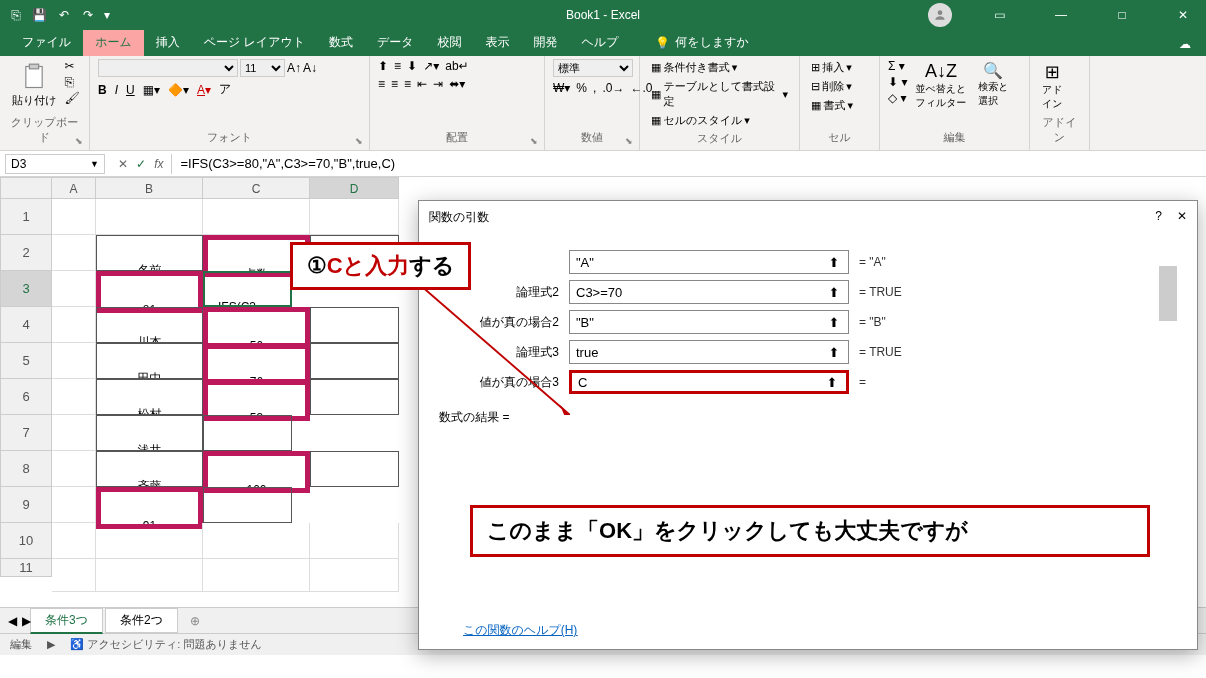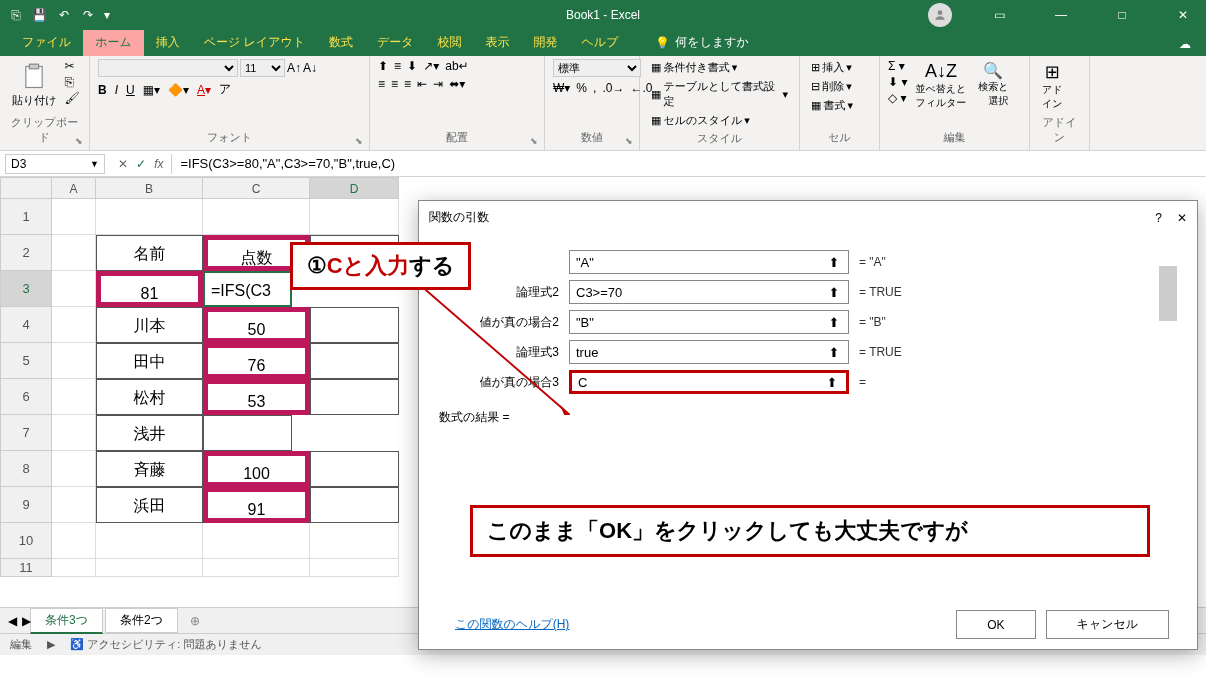--- a/index.html
+++ b/index.html
@@ -5,21 +5,21 @@
 *{margin:0;padding:0;box-sizing:border-box;}
 body{font-family:"Yu Gothic UI","Meiryo",sans-serif;font-size:12px;background:#fff;overflow:hidden;width:1206px;height:678px;position:relative;}
 .titlebar{height:30px;background:#217346;color:#fff;display:flex;align-items:center;position:relative;}
 .titlebar-left{display:flex;align-items:center;gap:8px;padding-left:8px;}
 .titlebar-icon{width:16px;height:16px;display:inline-flex;align-items:center;justify-content:center;}
 .titlebar-title{position:absolute;left:50%;transform:translateX(-50%);font-size:12px;}
 .titlebar-right{position:absolute;right:0;display:flex;align-items:center;gap:15px;}
 .winbtn{width:46px;height:30px;display:flex;align-items:center;justify-content:center;cursor:pointer;}
 .avatar{width:24px;height:24px;border-radius:50%;background:#ddd;display:flex;align-items:center;justify-content:center;margin-right:10px;}
 .ribbon-tabs{height:26px;background:#217346;display:flex;align-items:flex-end;padding-left:10px;}
-.ribbon-tab{padding:5px 12px;color:#fde047;font-size:12px;cursor:pointer;}
+.ribbon-tab{padding:5px 12px;color:#ffffff;font-size:12px;cursor:pointer;}
 .ribbon-tab.active{background:#fca5a5;color:#217346;}
 .tell-me{margin-left:15px;color:#fff;display:flex;align-items:center;gap:5px;padding:5px 10px;}
 .ribbon-share{position:absolute;right:10px;color:#fff;padding:5px;}
 .ribbon{height:95px;background:#f3f2f1;border-bottom:1px solid #d4d4d4;display:flex;}
 .ribbon-group{border-right:1px solid #d4d4d4;padding:3px 8px;display:flex;flex-direction:column;justify-content:space-between;position:relative;}
 .ribbon-group-label{text-align:center;font-size:11px;color:#666;padding:2px 0;}
 .ribbon-group-content{flex:1;display:flex;align-items:flex-start;gap:4px;}
 .ribbon-btn{display:flex;flex-direction:column;align-items:center;padding:2px 4px;cursor:pointer;font-size:11px;}
 .ribbon-btn-sm{padding:1px 3px;cursor:pointer;display:flex;align-items:center;gap:2px;font-size:11px;}
 .ribbon-col{display:flex;flex-direction:column;gap:2px;}
@@ -32,45 +32,45 @@
 .formula-input{flex:1;padding:0 8px;font-size:13px;}
 .sheet-area{display:flex;height:430px;background:#fff;position:relative;}
 .grid{position:relative;}
 .col-headers{display:flex;height:22px;}
 .col-header{border:1px solid #ccc;border-left:none;background:#f0f0f0;text-align:center;line-height:22px;font-size:12px;color:#555;}
 .select-all{width:52px;height:22px;background:#f0f0f0;border:1px solid #ccc;}
 .row{display:flex;height:36px;}
 .row-header{width:52px;border:1px solid #ccc;border-top:none;background:#f0f0f0;text-align:center;line-height:36px;font-size:13px;color:#555;}
 .row-header.active{background:#d5d5d5;color:#217346;}
 .col-header.active{background:#d5d5d5;color:#217346;}
-.cell{border-right:1px solid #ddd;border-bottom:1px solid #ddd;line-height:36px;padding:0 6px;font-size:16px;overflow:hidden;white-space:nowrap;}
+.cell{border-right:1px solid #ddd;border-bottom:1px solid #ddd;line-height:36px;padding:16px 6px;font-size:12px;overflow:hidden;white-space:nowrap;}
 .cell.b{width:107px;text-align:center;border:1px solid #555;}
 .cell.c{width:107px;text-align:center;border:5px solid #be185d;}
 .cell.d{width:89px;text-align:center;border:1px solid #555;}
 .cell.a{width:44px;}
 .cell.empty{border-right:1px solid #ddd;border-bottom:1px solid #ddd;}
 .cell.active{border:2px solid #217346!important;}
 .sheet-tabs{height:26px;display:flex;align-items:center;border-top:1px solid #ccc;background:#f0f0f0;padding-left:30px;gap:2px;}
 .sheet-tab{padding:3px 14px;background:#fff;border:1px solid #ccc;font-size:12px;cursor:pointer;}
 .sheet-tab.active{border-bottom:2px solid #217346;color:#217346;}
 .sheet-tab-add{padding:3px 10px;cursor:pointer;color:#888;}
 .status-bar{height:22px;background:#f0f0f0;border-top:1px solid #ccc;display:flex;align-items:center;padding:0 10px;font-size:11px;color:#555;gap:15px;}
 .dialog{position:absolute;left:418px;top:200px;width:780px;height:450px;background:#fff;border:1px solid #888;box-shadow:0 5px 20px rgba(0,0,0,.3);z-index:100;}
-.dialog-title{display:flex;justify-content:space-between;align-items:center;padding:8px 10px;font-size:12px;}
+.dialog-title{display:flex;justify-content:space-between;padding:8px 10px;font-size:12px;}
 .dialog-title-right{display:flex;gap:15px;}
 .dialog-body{padding:10px 20px;}
 .arg-row{display:flex;align-items:center;margin:6px 0;gap:10px;}
 .arg-label{width:120px;text-align:right;font-size:12px;}
 .arg-input{width:280px;height:24px;border:1px solid #888;padding:0 6px;font-size:13px;display:flex;align-items:center;justify-content:space-between;background:#fff;}
 .arg-input.highlighted{border:3px solid #c00000;}
 .arg-ref{width:16px;height:16px;cursor:pointer;display:flex;align-items:center;justify-content:center;}
 .arg-result{font-size:12px;color:#333;}
 .dialog-desc{font-size:12px;margin:18px 0 10px;}
 .dialog-result{font-size:12px;margin:15px 0;}
-.dialog-footer{display:flex;justify-content:space-between;align-items:center;padding:10px 28px;position:absolute;bottom:0;left:8px;right:0;}
+.dialog-footer{display:flex;justify-content:space-between;align-items:center;padding:10px 28px;position:absolute;bottom:0;left:16px;right:0;text-decoration:underline;}
 .dialog-help{color:#0563c1;text-decoration:underline;font-size:12px;cursor:pointer;}
 .dialog-btns{display:flex;gap:10px;}
 .dlg-btn{padding:5px 30px;border:1px solid #888;background:#fff;cursor:pointer;font-size:12px;}
 .dlg-scroll{position:absolute;right:20px;top:65px;width:18px;height:55px;background:#ccc;}
 .callout1{position:absolute;left:290px;top:242px;border:3px solid #c00000;background:#fff;padding:6px 14px;font-size:22px;font-weight:bold;z-index:200;}
 .callout1 .red{color:#c00000;}
 .callout2{position:absolute;left:470px;top:505px;border:3px solid #c00000;background:#fff;padding:8px 14px;font-size:22px;font-weight:bold;z-index:200;width:680px;}
 .arrow-line{position:absolute;left:420px;top:285px;width:150px;height:130px;z-index:150;pointer-events:none;}
 select.combo{border:1px solid #ccc;font-size:11px;height:18px;}
 </style>
@@ -174,21 +174,21 @@
         <span>⇤</span>
           <span>⇥</span>
         <span>⬌▾</span>
       </div>
     </div>
     <div class="ribbon-group-label">配置</div>
     <span class="dialog-launcher">⬊</span>
   </div>
   <div class="ribbon-group" style="width:95px">
     <div class="ribbon-group-content ribbon-col" style="gap:4px">
-      <select class="combo" style="width:88px"><option>標準</option></select>
+      <select class="combo" style="width:80px"><option>標準</option></select>
       <div class="ribbon-row" style="gap:6px">
         <span>₩▾</span>
           <span>%</span>
           <span>,</span>
         <span>.0→</span>
           <span>←.0</span>
       </div>
     </div>
     <div class="ribbon-group-label">数値</div>
     <span class="dialog-launcher">⬊</span>
@@ -216,21 +216,21 @@
         <span>⬇ ▾</span>
         <span>◇ ▾</span>
       </div>
       <div class="ribbon-btn">
           <span style="font-size:18px">A↓Z</span>
           <span style="white-space:pre;text-align:center;font-size:10px">並べ替えと
 フィルター</span>
         </div>
       <div class="ribbon-btn">
           <span style="font-size:16px">🔍</span>
-          <span style="white-space:pre;text-align:right;font-size:10px">検索と
+          <span style="white-space:pre;text-align:left;font-size:10px">検索と
 選択</span>
         </div>
     </div>
     <div class="ribbon-group-label">編集</div>
   </div>
   <div class="ribbon-group" style="width:60px">
     <div class="ribbon-group-content">
       <div class="ribbon-btn">
           <span style="font-size:18px">⊞</span>
           <span style="white-space:pre;text-align:center;font-size:10px">アド
@@ -313,21 +313,20 @@
     <div class="row">
         <div class="row-header">8</div>
         <div class="cell a empty"></div>
         <div class="cell b">斉藤</div>
         <div class="cell c">100</div>
         <div class="cell d"></div>
       </div>
     <div class="row">
         <div class="row-header">9</div>
         <div class="cell a empty"></div>
-        <div class="cell b">浜田</div>
         <div class="cell c">91</div>
         <div class="cell d"></div>
       </div>
     <div class="row">
         <div class="row-header">10</div>
         <div class="cell a empty"></div>
         <div class="cell empty" style="width:107px"></div>
         <div class="cell empty" style="width:107px"></div>
         <div class="cell empty" style="width:89px"></div>
       </div>
@@ -402,24 +401,20 @@
       <div class="arg-input highlighted">
           <span>C</span>
           <span class="arg-ref">⬆</span>
         </div>
       <div class="arg-result">=</div>
     </div>
     <div class="dialog-result">数式の結果 =</div>
   </div>
   <div class="dialog-footer">
     <span class="dialog-help">この関数のヘルプ(H)</span>
-    <div class="dialog-btns">
-      <button class="dlg-btn">OK</button>
-      <button class="dlg-btn">キャンセル</button>
-    </div>
   </div>
 </div>
 
 <div class="callout1">
   <span>①</span><span class="red">Cと入力</span><span>する</span>
 </div>
 <svg class="arrow-line">
     <line x1="0" y1="0" x2="150" y2="130" stroke="#c00000" stroke-width="2"></line>
     <polygon points="150,130 140,120 145,132" fill="#c00000"></polygon>
   </svg>

